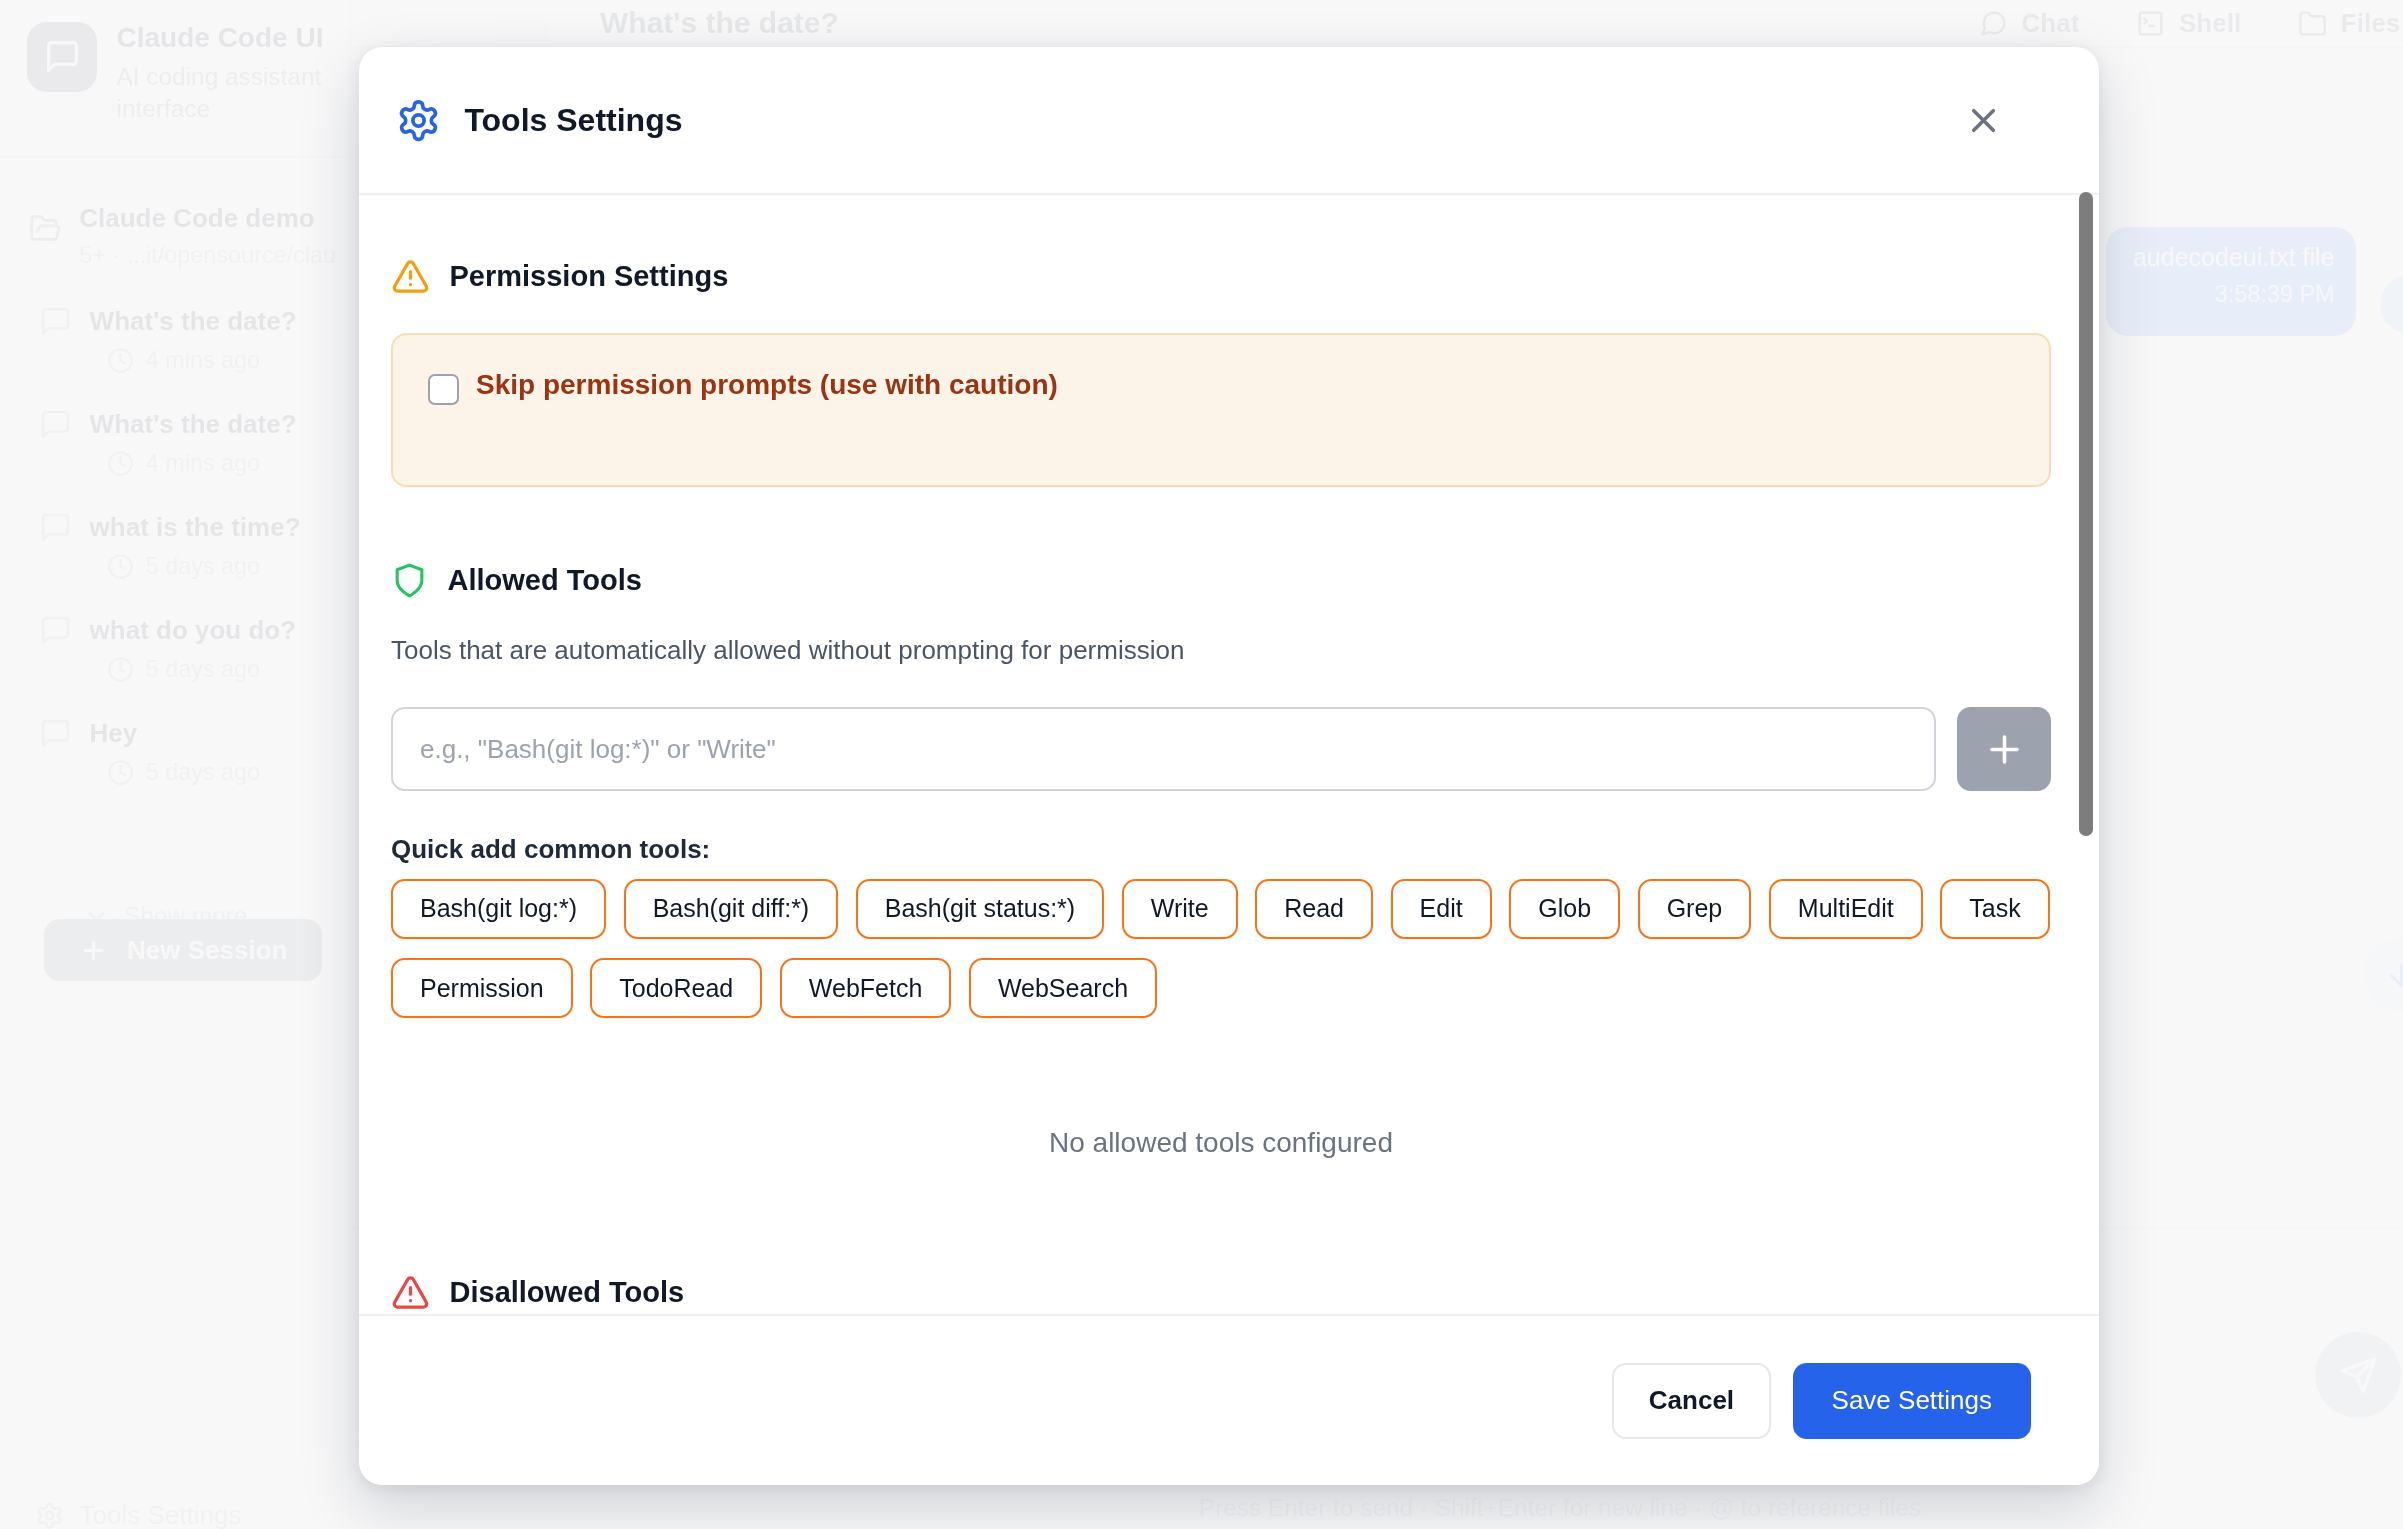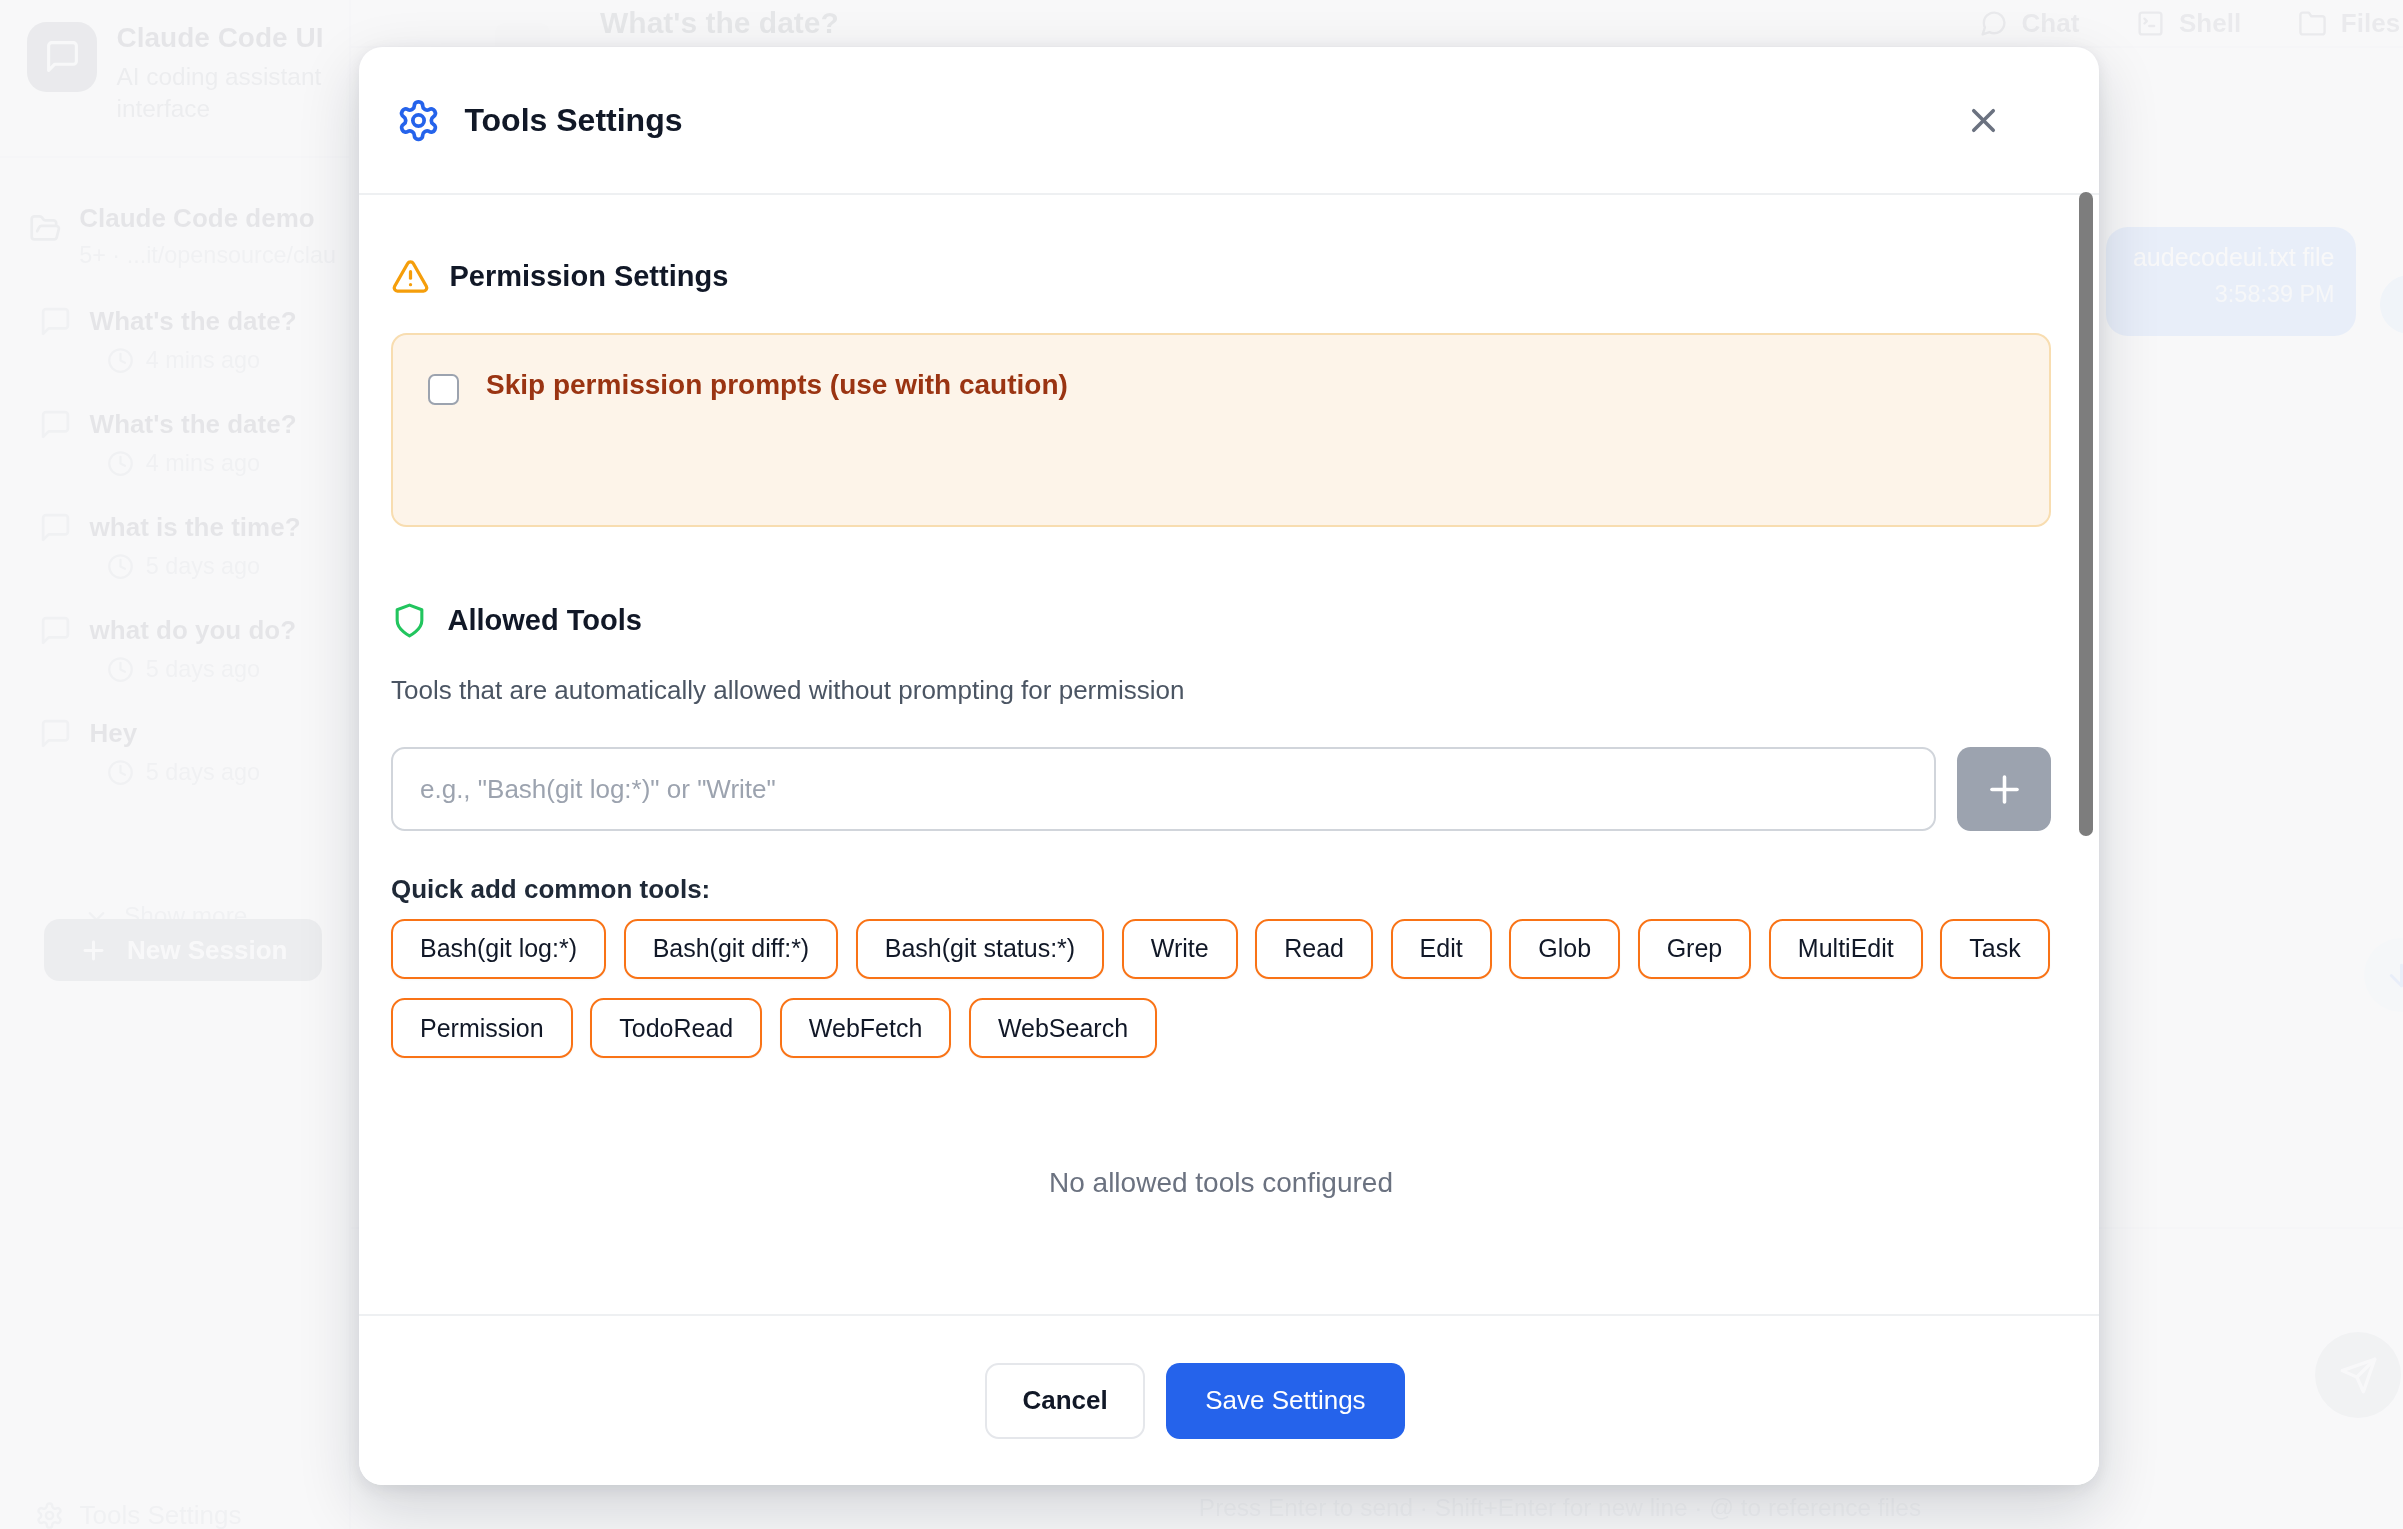--- a/index.html
+++ b/index.html
@@ -60,43 +60,43 @@
     box-shadow:0 23.4px 62px rgba(15,23,42,0.16), 0 3.9px 15.6px rgba(15,23,42,0.08); overflow:hidden; }
   .modal-header { height:148px; display:flex; align-items:center; padding:0 47px 0 37px; border-bottom:2px solid #eef0f2; }
   .modal-title { font-size:32px; font-weight:700; color:#111827; margin-left:23.4px; flex:1; }
   .close-btn { background:none; border:none; color:#6b7280; cursor:pointer; margin-right:43px; padding:5.9px; }
   .modal-body { position:relative; height:1119px; overflow:hidden; padding:60px 48px 0 32px; }
 
   .sec-heading { display:flex; align-items:center; gap:19.5px; height:43px; }
   .sec-heading .txt { font-size:29px; font-weight:700; color:#111827; white-space:nowrap; }
 
   .perm-heading { margin-bottom:35px; }
-  .perm-panel { margin-bottom:72px; height:194px; background:#fdf4e9; border:2px solid #f8ddb0; border-radius:15.6px;
-    padding:33px 35px; display:flex; gap:27px; align-items:flex-start; }
+  .perm-panel { margin-bottom:72px; height:154px; background:#fdf4e9; border:2px solid #f8ddb0; border-radius:15.6px;
+    padding:33px 35px; display:flex; gap:17px; align-items:flex-start; }
   .skip-checkbox { appearance:none; -webkit-appearance:none; width:31px; height:31px; border:2.9px solid #9ca3af; border-radius:6.8px; background:#fff; margin-top:5.9px; cursor:pointer; flex:0 0 auto; }
   .skip-label { font-size:28px; font-weight:700; color:#9a3412; line-height:1.2; }
   .skip-desc { font-size:25px; color:#c2410c; margin-top:13.7px; }
 
   .allowed-heading { margin-bottom:33px; }
   .allowed-desc { font-size:26px; color:#4b5563; height:33px; margin-bottom:39px; }
   .tool-input-row { display:flex; gap:21.5px; margin-bottom:43px; }
   .tool-input { flex:1; height:84px; border:2px solid #d1d5db; border-radius:13.7px; padding:0 27px; font-size:26px; color:#111827; outline:none; background:#fff; font-family:inherit; }
   .tool-input::placeholder { color:#9ca3af; }
   .add-btn { width:94px; height:84px; background:#9ca3af; border:none; border-radius:13.7px; color:#fff; display:flex; align-items:center; justify-content:center; cursor:pointer; flex:0 0 auto; }
   .quick-label { font-size:26px; font-weight:700; color:#1f2937; height:33px; margin-bottom:11.7px; }
   .chips { display:flex; flex-wrap:wrap; gap:19.5px 17.6px; }
   .chip { height:60px; padding:0 27px; background:#fff; border:2px solid #f97316; border-radius:13.7px; font-size:25px; font-weight:500; color:#111827;
     display:flex; align-items:center; cursor:pointer; box-shadow:0 1px 2px rgba(0,0,0,0.04); font-family:inherit; white-space:nowrap; }
   .empty-state { margin-top:109px; height:35px; text-align:center; font-size:28px; color:#6b7280; }
   .disallowed-heading { margin-top:109px; }
 
   .modal-scrollbar { position:absolute; left:1720px; top:145px; width:13.7px; height:644px; border-radius:6.8px; background:#7d7d7d; z-index:12; cursor:pointer; }
 
   .modal-footer { position:absolute; left:0; right:0; bottom:0; height:171px; background:#fff; border-top:2px solid #eef0f2;
-    display:flex; align-items:center; justify-content:center; gap:21.5px; padding-right:68px; }
+    display:flex; align-items:center; justify-content:flex-end; gap:21.5px; padding-right:68px; }
   .cancel-btn { height:76px; padding:0 35px; background:#fff; border:2px solid #e5e7eb; border-radius:13.7px; font-size:26px; font-weight:600; color:#111827; cursor:pointer; font-family:inherit; }
   .save-btn { height:76px; padding:0 39px; background:#2563eb; border:none; border-radius:13.7px; font-size:26px; font-weight:400; color:#fff; cursor:pointer; font-family:inherit; }
 </style>
 </head>
 <body>
 
 <div class="root">
 
   <div class="app-bg">
 

